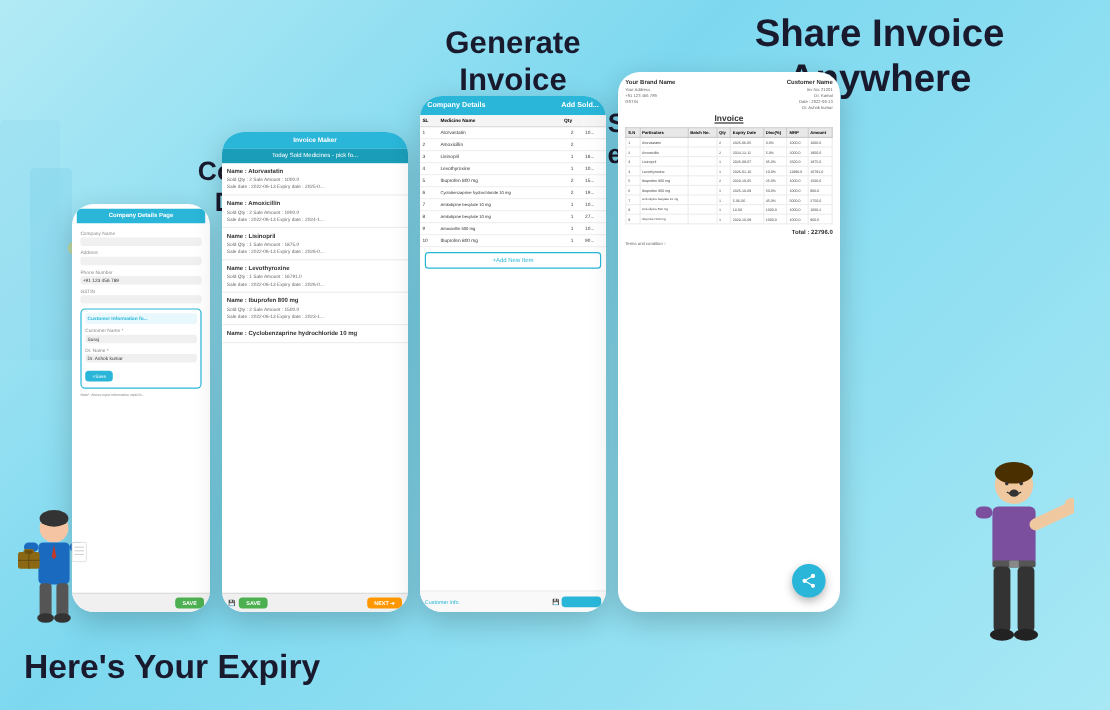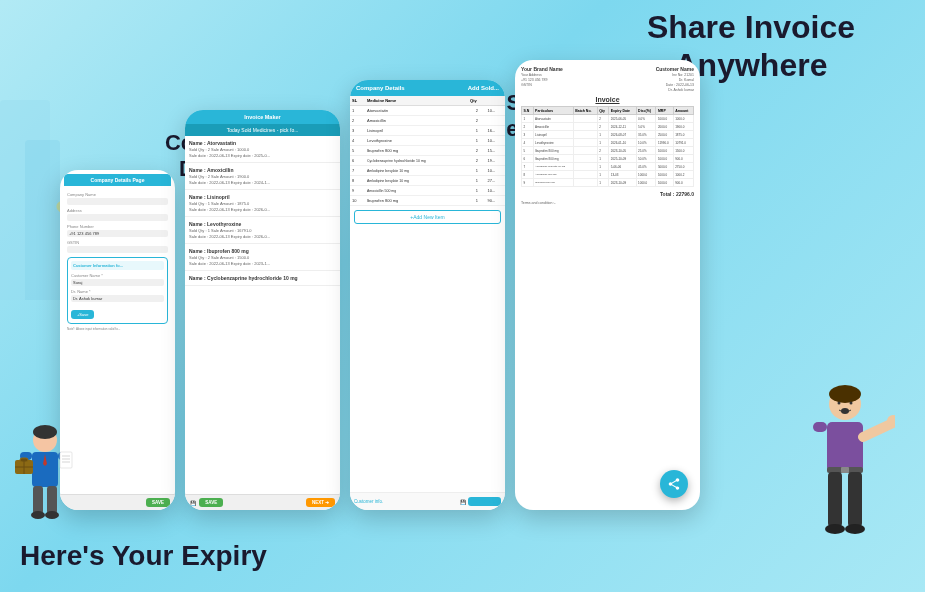--- a/index.html
+++ b/index.html
@@ -9,21 +9,21 @@
       background: linear-gradient(135deg, #b2eaf5 0%, #7dd8ef 40%, #a8e8f5 100%);
       font-family: 'Segoe UI', Arial, sans-serif;
       overflow: hidden;
       position: relative;
     }
 
     
     .share-invoice-heading {
       position: absolute;
       top: 8px;
-      right: 70px;
+      right: 88px;
       text-align: center;
       font-size: 32px;
       font-weight: 700;
       color: #1a1a2e;
       line-height: 1.2;
       margin-left: 48px;
     }
 
     
     .bottom-heading {
@@ -537,20 +537,21 @@
         <div style="display:flex;align-items:center;gap:3px;">
           <span style="font-size:5px;color:#4caf50;">💾</span>
           <span class="save-footer-btn">SAVE</span>
         </div>
         <div class="next-btn">NEXT ➔</div>
       </div>
     </div>
   </div>
 
   <div style="position:relative;">
+    <div style="position:absolute; top:-60px; left:0; font-size:26px; font-weight:700; color:#1a1a2e; text-align:center; width:155px; line-height:1.2;">Generate<br>Invoice</div>
     <div class="phone-frame screen3" style="padding-bottom:22px;">
       <div class="screen3-header">
         <span>Company Details</span>
         <span>Add Sold...</span>
       </div>
       <table class="screen3-table">
         <thead>
           <tr>
             <th>SL</th>
             <th>Medicine Name</th>

